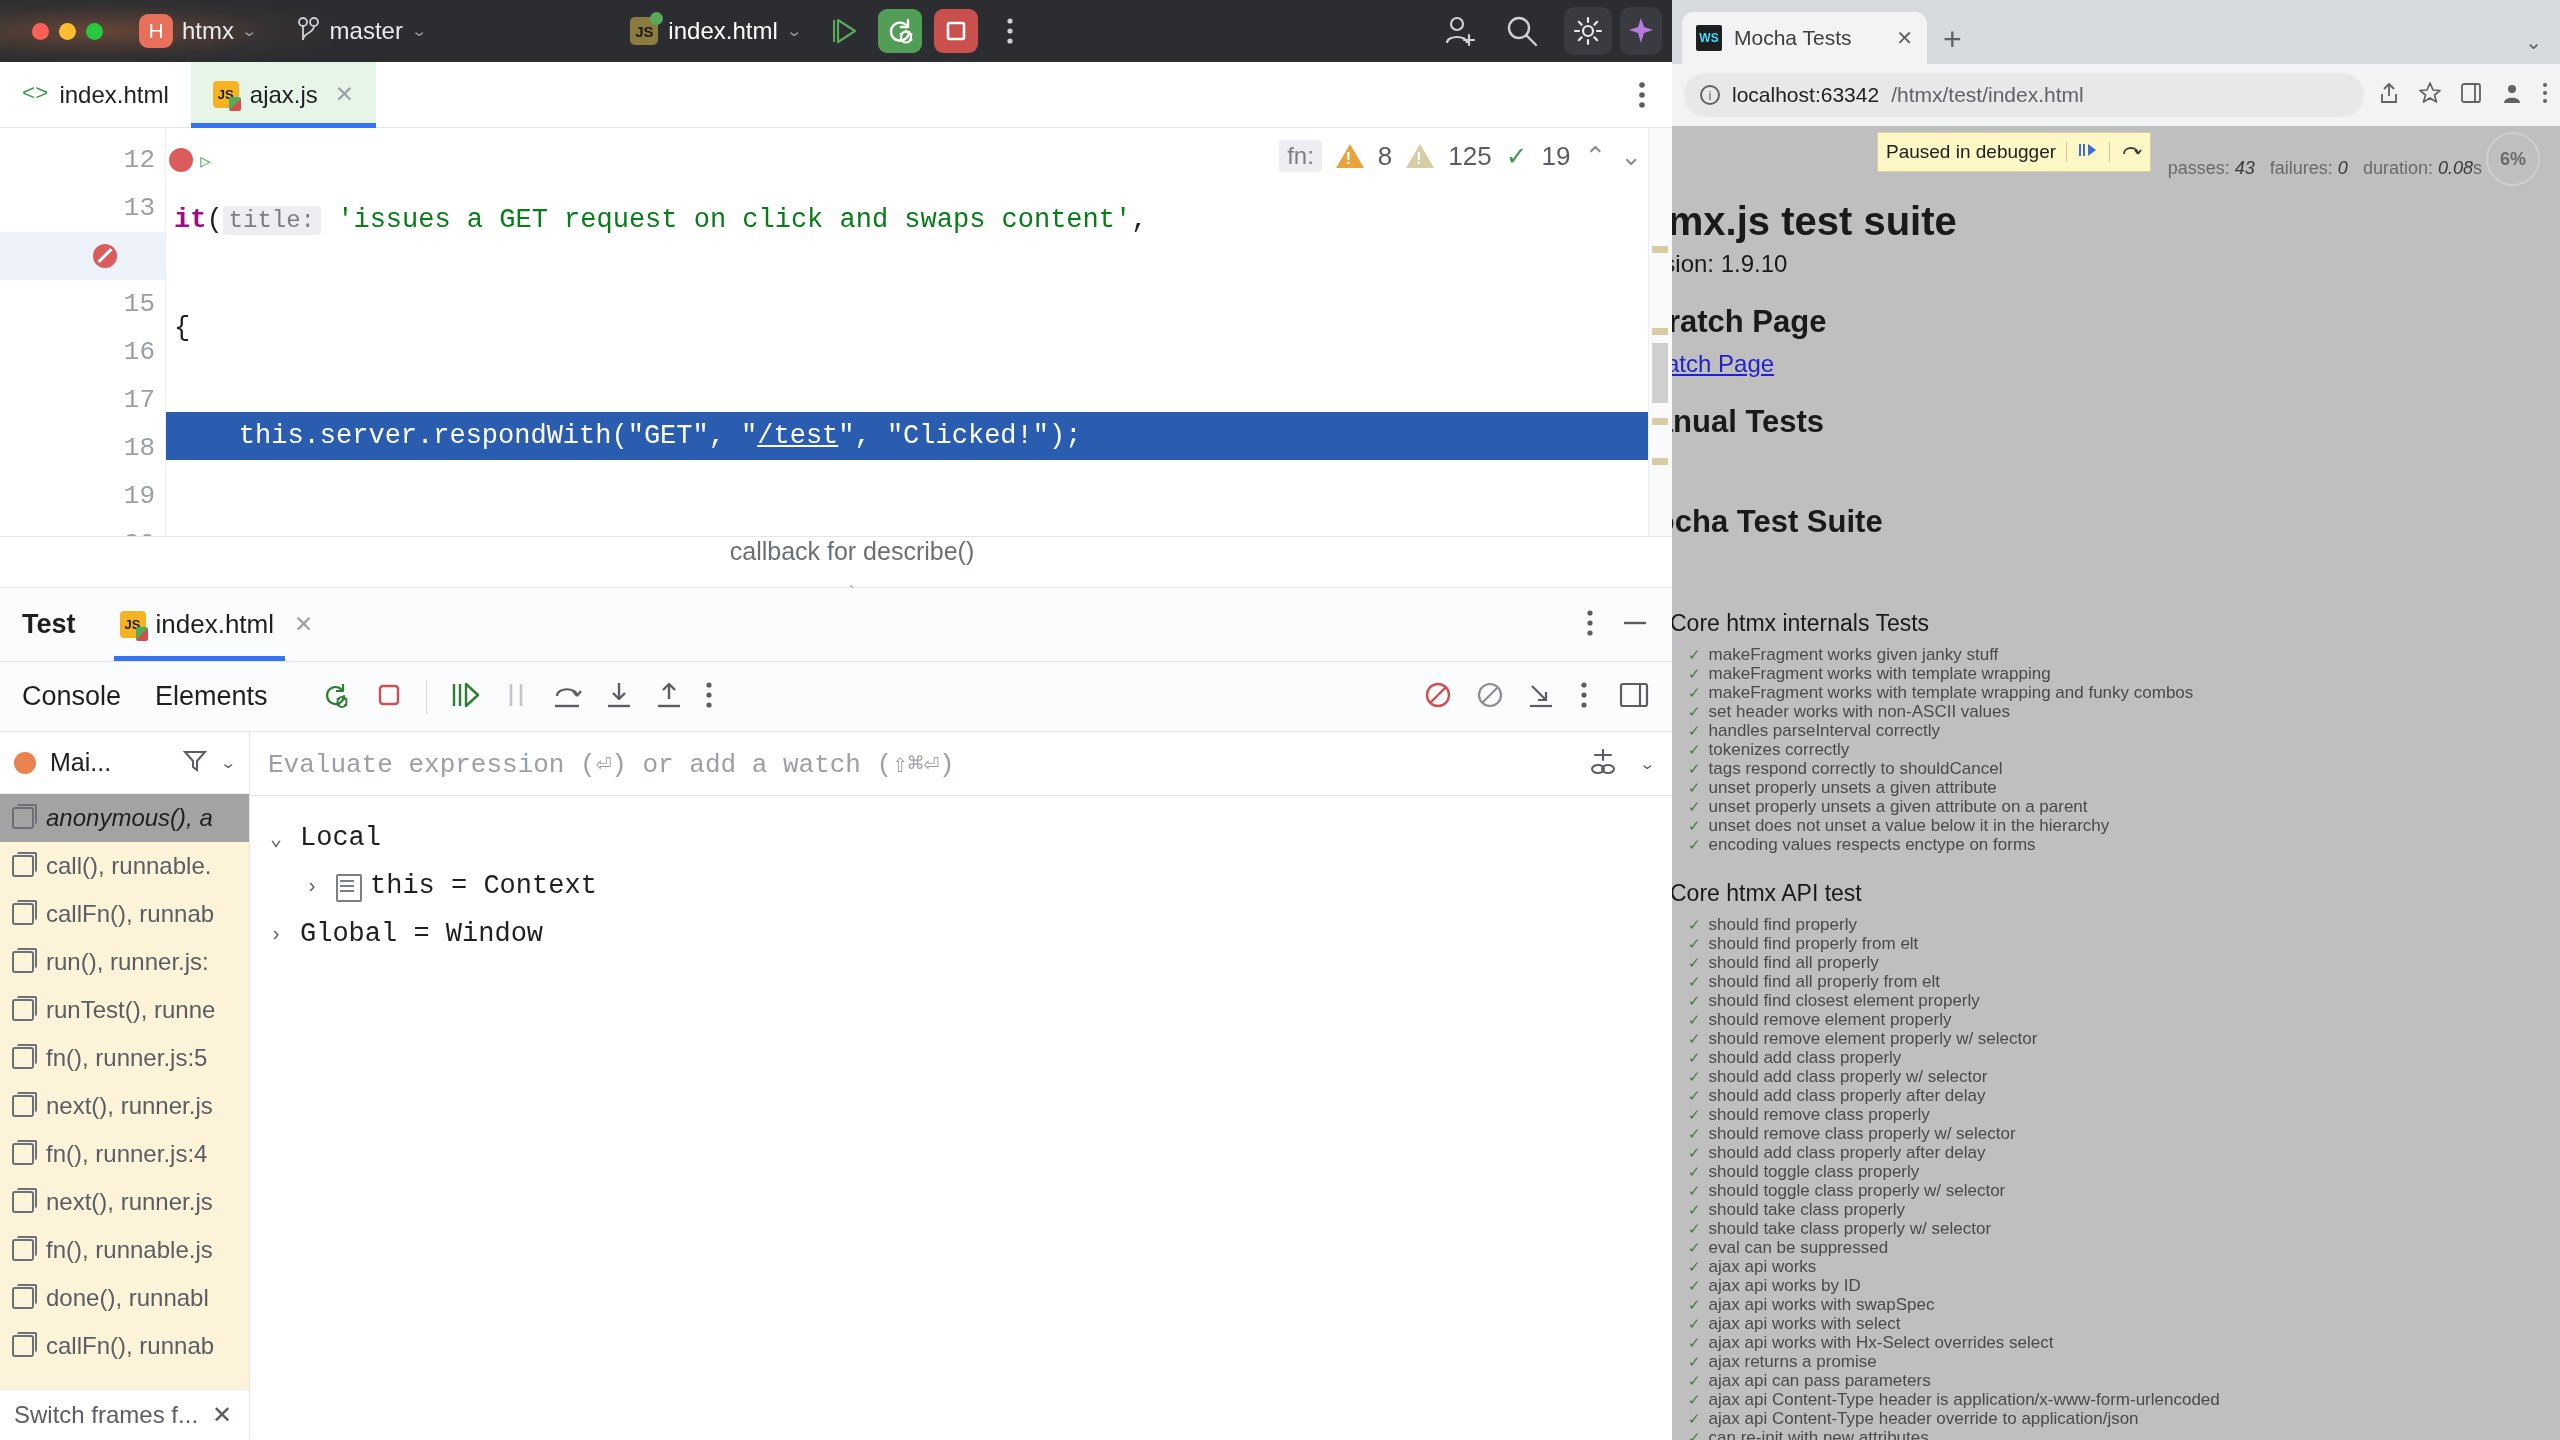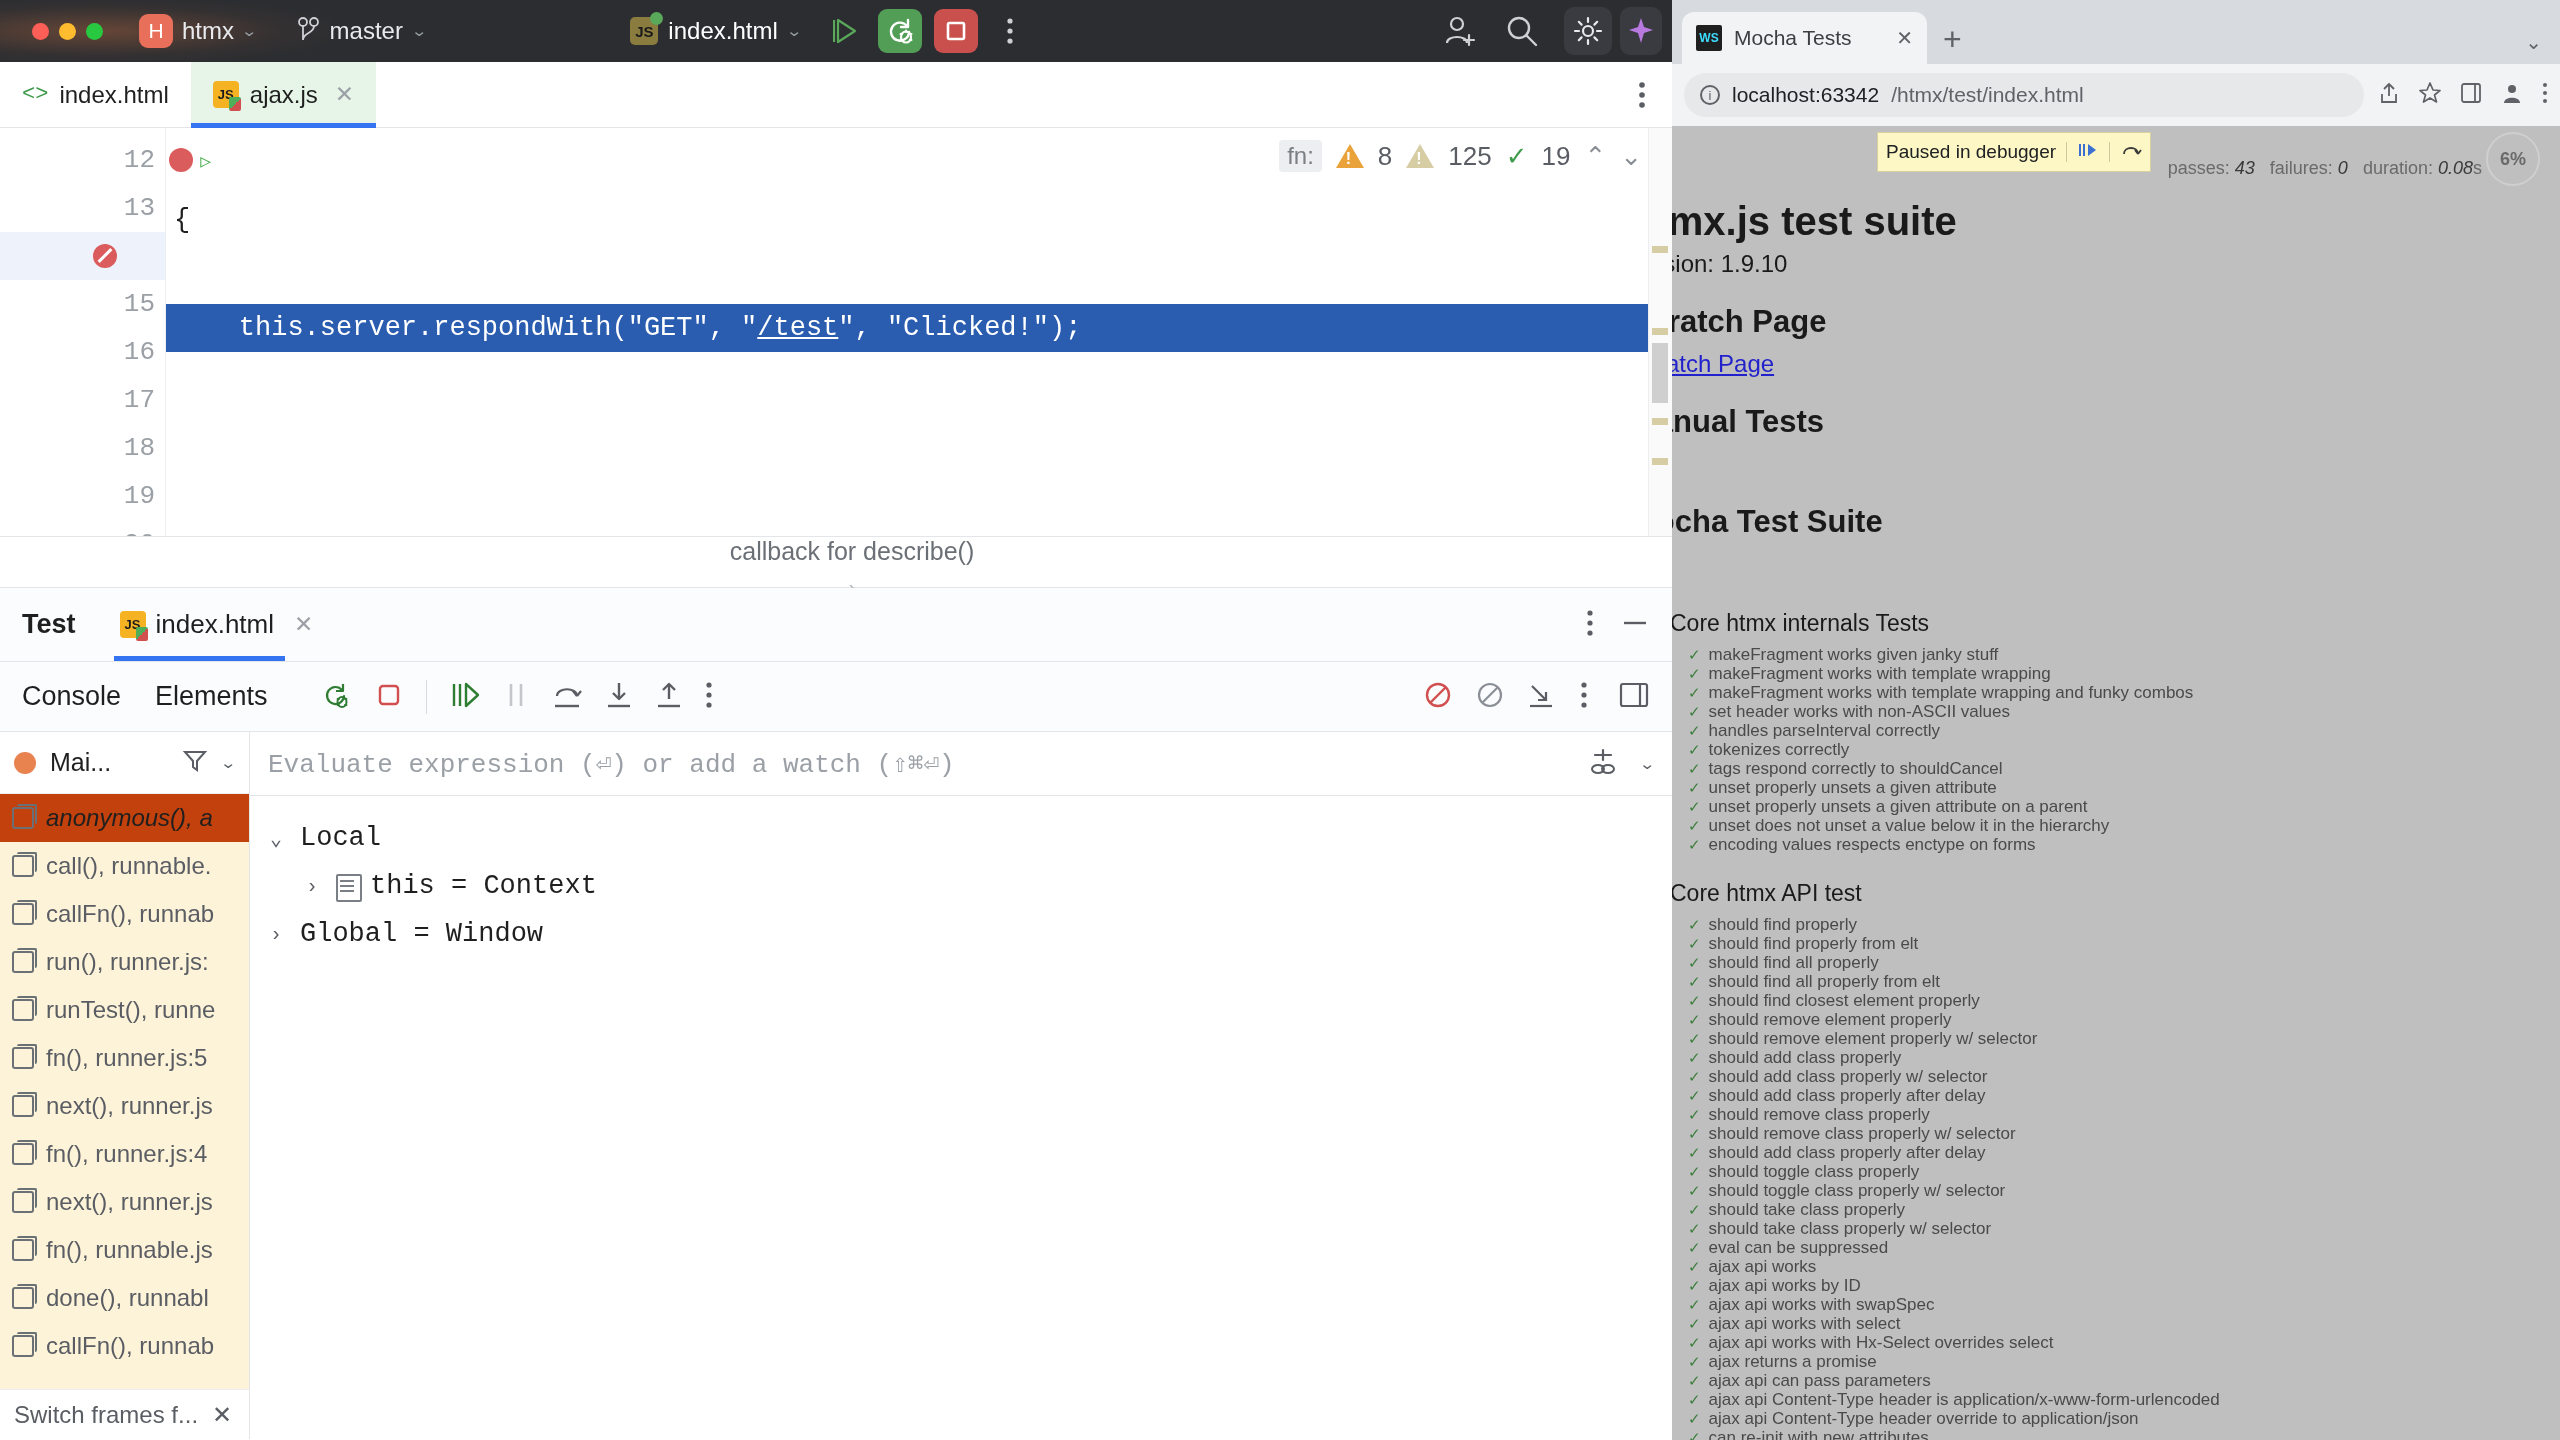--- a/index.html
+++ b/index.html
@@ -217,21 +217,21 @@
   .frames-pane { width: 250px; flex: 0 0 250px; border-right: 1px solid #e3e5e8; background:#fff; display:flex; flex-direction:column;}
   .frames-head { height: 62px; display:flex; align-items:center; gap: 14px; padding: 0 14px; border-bottom:1px solid #eceef1; }
   .thread-dot { width: 22px; height:22px; border-radius:50%; background:#e8834f;}
   .thread-name { font-size: 25px; color:#1f1f1f;}
   .frames-list { flex:1; overflow:hidden; background:#fdf3d8;}
   .frame-row {
     height: 48px; display:flex; align-items:center; gap: 12px; padding: 0 12px;
     font-size: 24px; color: #5a5d63; white-space: nowrap; cursor:pointer;
   }
   .frame-row.sel { background:#cddcf7; color:#1f1f1f; font-style: italic; }
-  .frame-row:first-child { background:#c2410c;}
+  .frame-row:first-child { background:#a3a3a3;}
   .frame-ico { width: 22px; height: 22px; border: 2px solid #6b7076; border-radius:3px; position:relative; flex:0 0 22px;}
   .frame-ico::after{content:"";position:absolute;right:-5px;top:-5px;width:18px;height:18px;border:2px solid #6b7076;border-bottom:none;border-left:none;border-radius:2px;}
   .switch-frames {
     height: 50px; display:flex; align-items:center; gap: 14px; padding: 0 14px;
     font-size: 24px; color:#5a5d63; background:#fff; border-top:1px solid #eceef1;
   }
 
   .vars-pane { flex:1; display:flex; flex-direction:column; background:#fff;}
   .watch-bar {
     height: 64px; display:flex; align-items:center; padding: 0 18px;
@@ -458,20 +458,21 @@
           </div>
           <div class="gline">
             <span>19</span>
           </div>
           <div class="gline">
             <span>20</span>
           </div>
         </div>
 
         <div class="code-lines">
+          <div class="cline"><span class="s-kw2">it</span><span class="s-plain">(</span><span class="hintchip">title:</span><span class="s-str"> 'issues a GET request on click and swaps content'</span><span class="s-plain">,</span></div>
           <div class="cline"><span class="s-plain">{</span></div>
           <div class="cline hl"><span>    this.server.respondWith("GET", "</span><span class="underline-link">/test</span><span>", "Clicked!");</span></div>
           <div class="cline"></div>
           
           
           
           
           
         </div>
 

